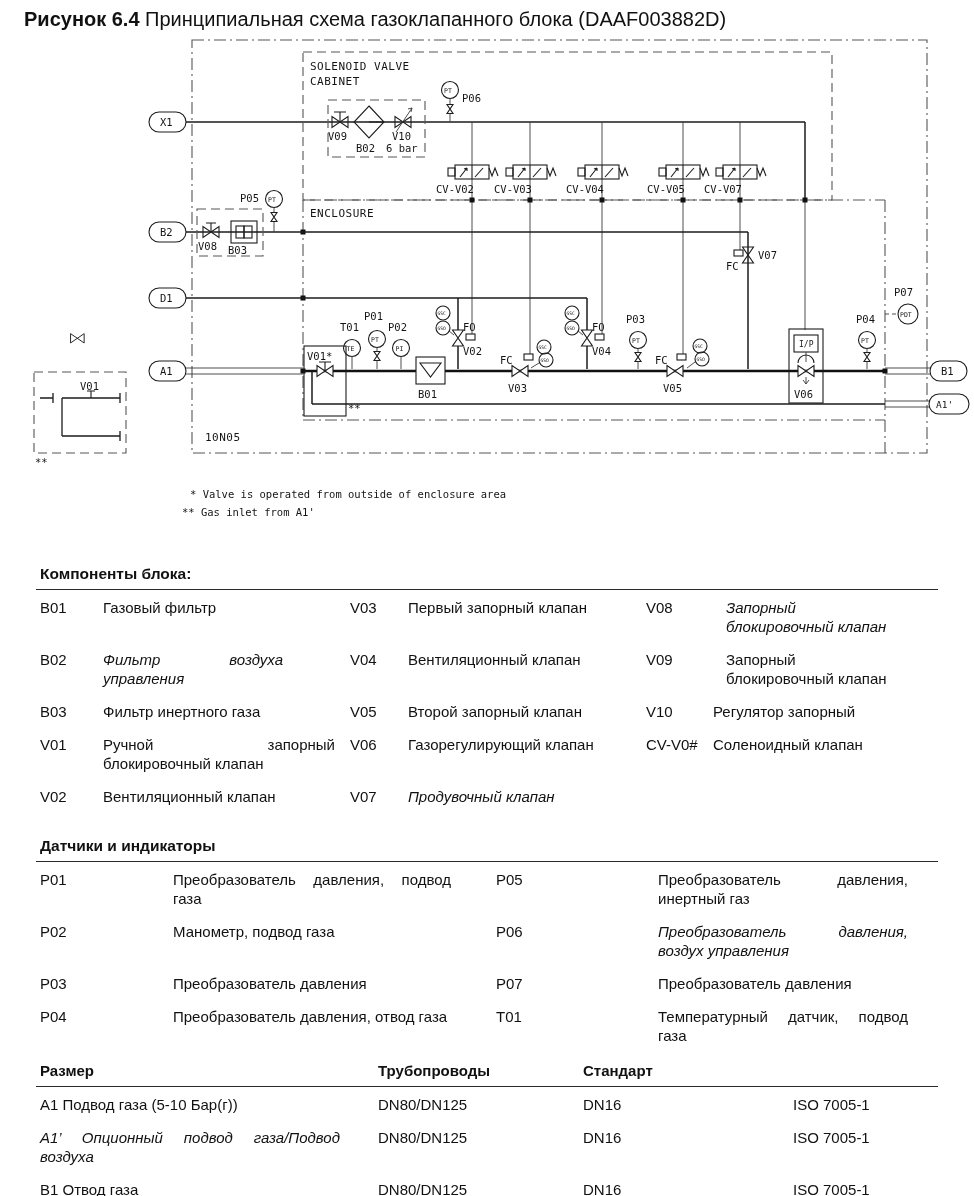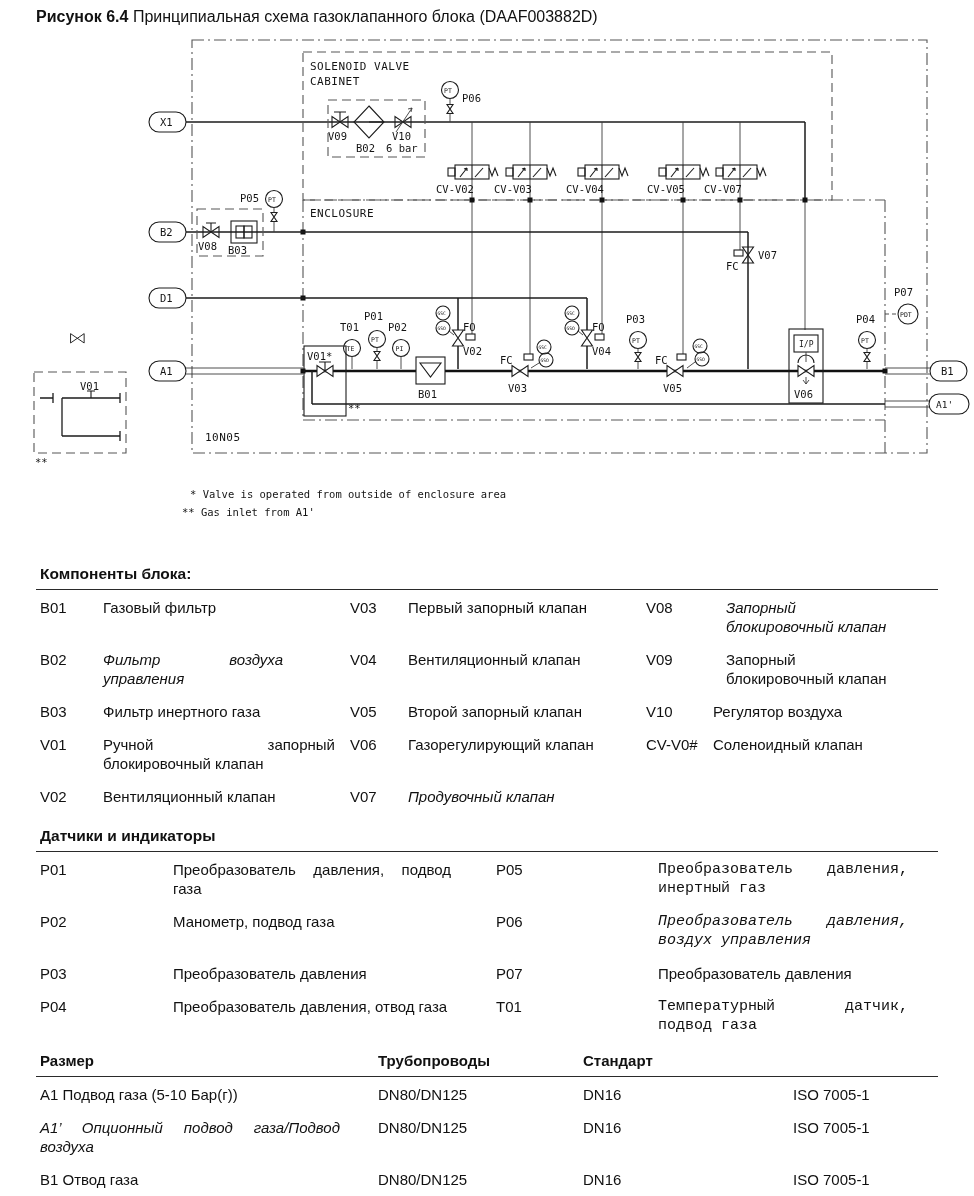--- a/index.html
+++ b/index.html
@@ -1,18 +1,18 @@
 <!DOCTYPE html>
 <html><head>
 <meta charset="utf-8">
 <style>
   html,body{margin:0;padding:0;background:#fff;}
   .page{position:relative;width:974px;height:1196px;background:#fff;overflow:hidden;
         font-family:"Liberation Sans",sans-serif;color:#111;}
-  .title{position:absolute;left:36px;top:8px;font-size:16px;}
+  .title{position:absolute;left:24px;top:8px;font-size:20px;}
   .title b{font-weight:bold;}
   svg{position:absolute;left:0;top:0;}
   svg text{font-family:"DejaVu Sans Mono",monospace;fill:#141414;}
   .t11{font-size:11px;letter-spacing:.5px;}
   .t10{font-size:10.5px;}
   .t9{font-size:9.5px;}
   .t8{font-size:8px;}
   .t65{font-size:6.5px;}
   .t5{font-size:4.6px;}
   .ln{stroke:#1c1c1c;fill:none;stroke-width:1.3;}
@@ -32,21 +32,21 @@
   .gc{grid-template-columns:63px 247px 58px 238px 67px auto;}
   .gs{grid-template-columns:133px 323px 162px auto;}
   .gp{grid-template-columns:338px 205px 210px auto;}
   .grid>div{padding:8px 6px 6px 4px;}
   .it{font-style:italic;}
   .j{text-align:justify;}
   .w180{max-width:180px;}
   .w165{max-width:165px;margin-left:13px;}
   .w232{max-width:232px;}
   .w278{max-width:278px;}
-  .w250{max-width:250px;font-family:Liberation Mono, monospace;}
+  .w250{max-width:250px;}
   .w300{max-width:300px;}
   .ph{font-weight:bold;padding-top:10px !important;}
 </style>
 </head>
 <body>
 
 <div class="page">
 
   <div class="title">
     <b>Рисунок 6.4</b><span> Принципиальная схема газоклапанного блока (DAAF003882D)</span>
@@ -347,38 +347,38 @@
       <div>V04</div>
       <div>Вентиляционный клапан</div>
       <div>V09</div>
       <div class="w165">Запорный блокировочный клапан</div>
 
       <div>B03</div>
       <div>Фильтр инертного газа</div>
       <div>V05</div>
       <div>Второй запорный клапан</div>
       <div>V10</div>
-      <div>Регулятор воздуха</div>
+      <div>Регулятор запорный</div>
 
       <div>V01</div>
       <div class="j w232">Ручной запорный блокировочный клапан</div>
       <div>V06</div>
       <div>Газорегулирующий клапан</div>
       <div>CV-V0#</div>
       <div>Соленоидный клапан</div>
 
       <div>V02</div>
       <div>Вентиляционный клапан</div>
       <div>V07</div>
       <div class="it">Продувочный клапан</div>
       <div></div>
       <div></div>
     </div>
 
-    <div class="h" style="margin-top:14px">Датчики и индикаторы</div>
+    <div class="h" style="margin-top:24px">Датчики и индикаторы</div>
     <div class="rule"></div>
     <div class="grid gs">
       <div>P01</div>
       <div class="j w278">Преобразователь давления, подвод газа</div>
       <div>P05</div>
       <div class="j w250">Преобразователь давления, инертный газ</div>
 
       <div>P02</div>
       <div>Манометр, подвод газа</div>
       <div>P06</div>

